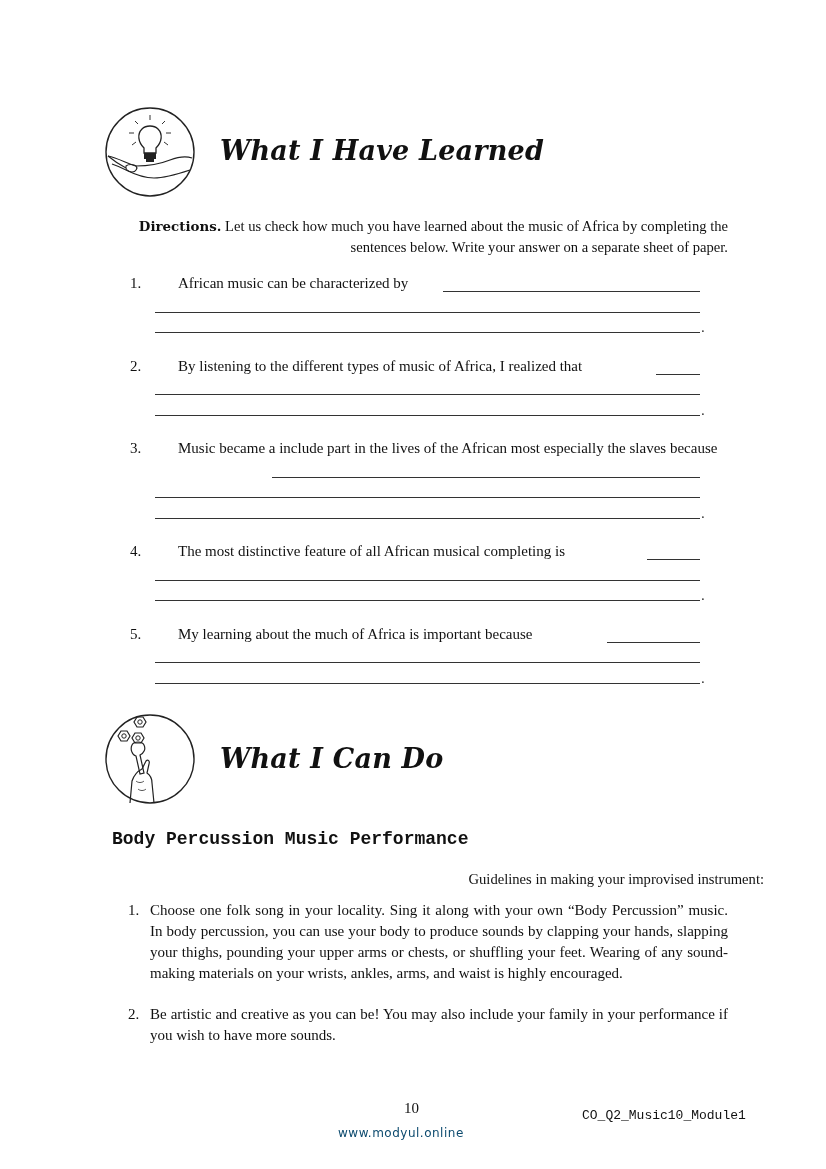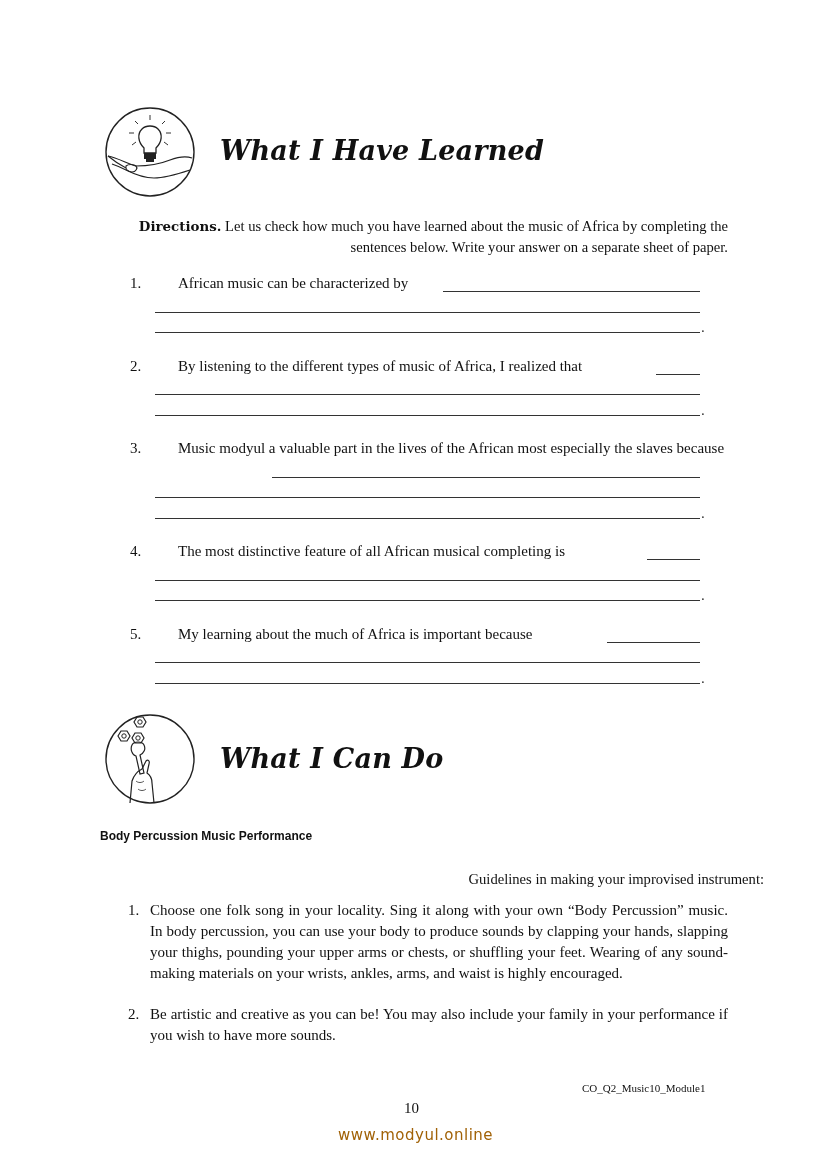--- a/index.html
+++ b/index.html
@@ -6,27 +6,27 @@
   body { width: 826px; height: 1169px; position: relative; overflow: hidden; color: #111; font-family: "DejaVu Serif", "Liberation Serif", serif; }
   .section-icon { position: absolute; width: 92px; height: 92px; }
   .section-title { position: absolute; font-family: "DejaVu Serif", serif; font-weight: bold; font-style: italic; font-size: 27px; color: #111; letter-spacing: 0.2px; }
   .para { position: absolute; left: 100px; width: 628px; font-size: 14.6px; line-height: 21px; font-family: "Liberation Serif", "DejaVu Serif", serif; text-align: right; }
   .para b { font-family: "DejaVu Serif", serif; font-size: 13.4px; }
   .q { position: absolute; left: 130px; width: 600px; font-size: 15px; line-height: 21px; font-family: "Liberation Serif", serif; }
   .q .num { position: absolute; left: 0; top: 0; }
   .q .txt { position: absolute; left: 25px; width: 575px; text-align: justify; margin-left: 23px; }
   .rule { position: absolute; height: 0; border-top: 1.2px solid #333; }
   .dot { position: absolute; font-size: 12px; line-height: 12px; }
-  .heading-sub { position: absolute; left: 100px; font-family: Liberation Sans, sans-serif; font-weight: bold; font-size: 12px; }
+  .heading-sub { position: absolute; left: 112px; font-family: Liberation Mono, monospace; font-weight: bold; font-size: 18px; }
   .guide { position: absolute; left: 128px; width: 600px; font-family: "Liberation Serif", serif; font-size: 15px; line-height: 21px; }
   .guide .num { position: absolute; left: 0; top: 0; }
   .guide .txt { position: absolute; left: 22px; width: 578px; text-align: justify; text-align-last: left; }
   .footer-page { position: absolute; left: 404px; top: 1083px; font-family: "Liberation Serif", serif; font-size: 15px; margin-top: 17px; }
-  .footer-code { position: absolute; left: 582px; top: 1082px; font-family: Liberation Serif, serif; font-size: 11px; }
-  .watermark { position: absolute; left: 338px; top: 1126px; font-family: "DejaVu Sans", sans-serif; font-size: 15px; color: #a16207; letter-spacing: 0.5px; }
+  .footer-code { position: absolute; left: 582px; top: 1108px; font-family: Liberation Mono, monospace; font-size: 13px; }
+  .watermark { position: absolute; left: 338px; top: 1126px; font-family: "DejaVu Sans", sans-serif; font-size: 12px; color: #0c4a6e; letter-spacing: 0.5px; }
 </style>
 </head>
 <body>
 
 <svg class="section-icon" style="left:104px; top:106px;" viewBox="0 0 92 92">
   <circle cx="46" cy="46" r="44" fill="none" stroke="#222" stroke-width="1.4"></circle>
 
   <path d="M40 42 C34 36 33 28 38 23 C42 19 50 19 54 23 C59 28 58 36 52 42 L52 47 L40 47 Z" fill="none" stroke="#222" stroke-width="1.3"></path>
   <rect x="40" y="47" width="12" height="6" fill="#222"></rect>
   <rect x="42" y="53" width="8" height="3" fill="#222"></rect>
@@ -61,21 +61,21 @@
   <span class="num">2.</span>
   <span class="txt">By listening to the different types of music of Africa, I realized that</span>
 </div>
 <div class="rule" style="left:656px; width:44px; top:374px;"></div>
 <div class="rule" style="left:155px; width:545px; top:394px;"></div>
 <div class="rule" style="left:155px; width:545px; top:415px;"></div>
 <span class="dot" style="left:701px; top:405px;">.</span>
 
 <div class="q" style="top:438px;">
   <span class="num">3.</span>
-  <span class="txt" style="text-align:justify; text-align-last:left; width:575px;">Music modyul a valuable part in the lives of the African most especially the slaves because</span>
+  <span class="txt" style="text-align:justify; text-align-last:left; width:575px;">Music became a include part in the lives of the African most especially the slaves because</span>
 </div>
 <div class="rule" style="left:272px; width:428px; top:477px;"></div>
 <div class="rule" style="left:155px; width:545px; top:497px;"></div>
 <div class="rule" style="left:155px; width:545px; top:518px;"></div>
 <span class="dot" style="left:701px; top:508px;">.</span>
 
 <div class="q" style="top:541px;">
   <span class="num">4.</span>
   <span class="txt">The most distinctive feature of all African musical completing is</span>
 </div>

